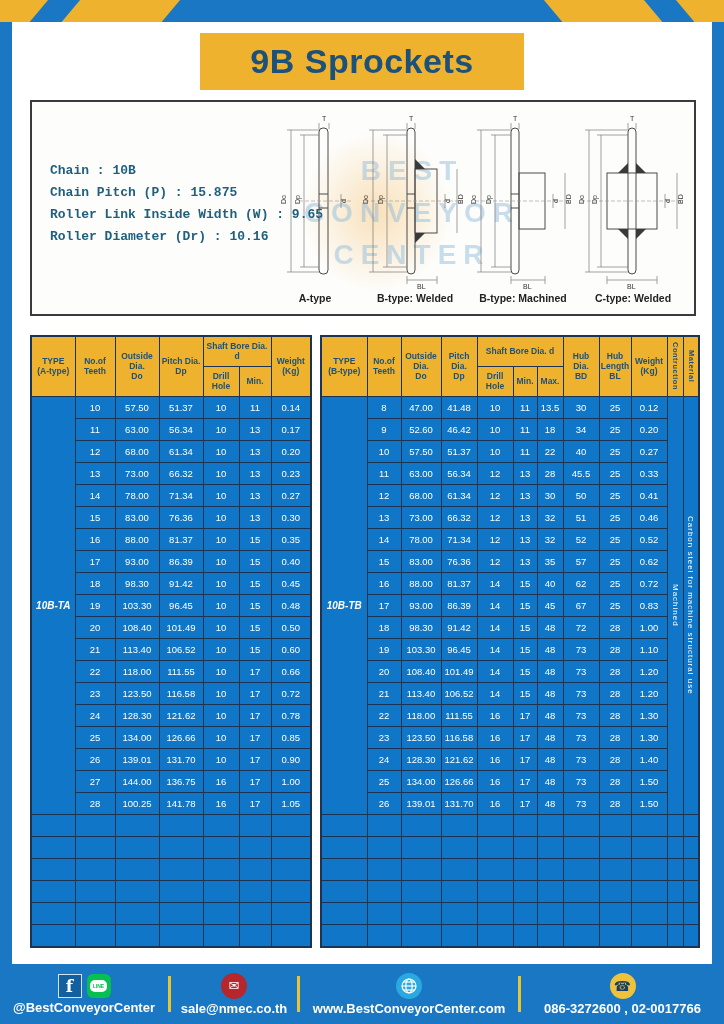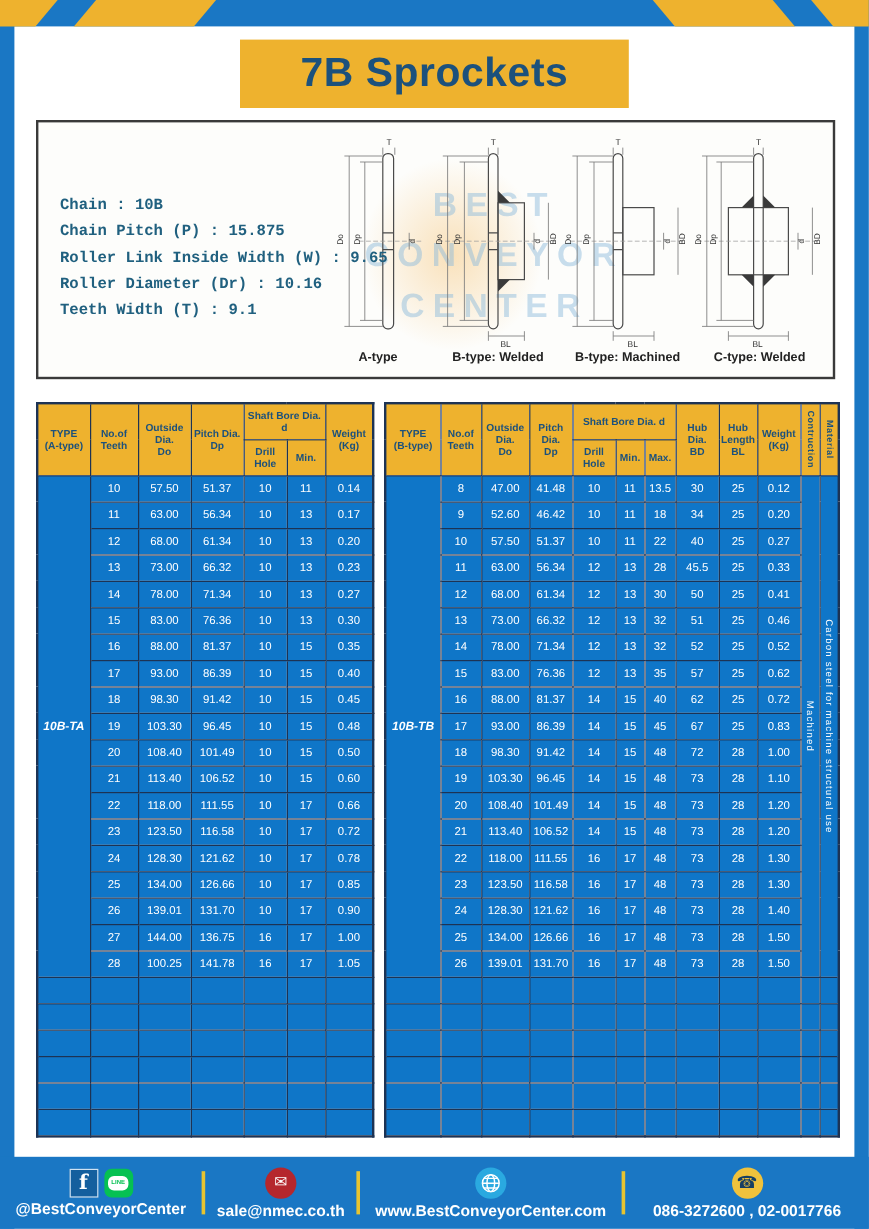--- a/index.html
+++ b/index.html
@@ -90,36 +90,35 @@
 <div class="side l"></div>
 <div class="side r"></div>
 <div class="topbar">
   <div class="stripe st-l1"></div>
   <div class="stripe st-l2"></div>
   <div class="stripe st-r1"></div>
   <div class="stripe st-r2"></div>
 </div>
 
 <div class="title-box">
-  <span>7B Sprockets</span>
+  <span>9B Sprockets</span>
 </div>
 
 <div class="spec-box">
   <div class="wm-blob"></div>
   <div class="watermark">
     <div>BEST</div>
     <div>CONVEYOR</div>
     <div>CENTER</div>
   </div>
   <div class="spec-lines">
     <div>Chain : 10B</div>
     <div>Chain Pitch (P) : 15.875</div>
     <div>Roller Link Inside Width (W) : 9.65</div>
     <div>Roller Diameter (Dr) : 10.16</div>
-    <div>Teeth Width (T) : 9.1</div>
   </div>
 
   <div class="diagrams">
 
     <div class="diagram">
       <svg width="92" height="178" viewBox="0 0 92 178">
         <text class="dtxt" x="53" y="9">T</text>
         <line class="dim" x1="50" y1="11" x2="50" y2="17"></line>
           <line class="dim" x1="60" y1="11" x2="60" y2="17"></line>
         <rect class="dr" x="50" y="16" width="9" height="146" rx="4"></rect>

